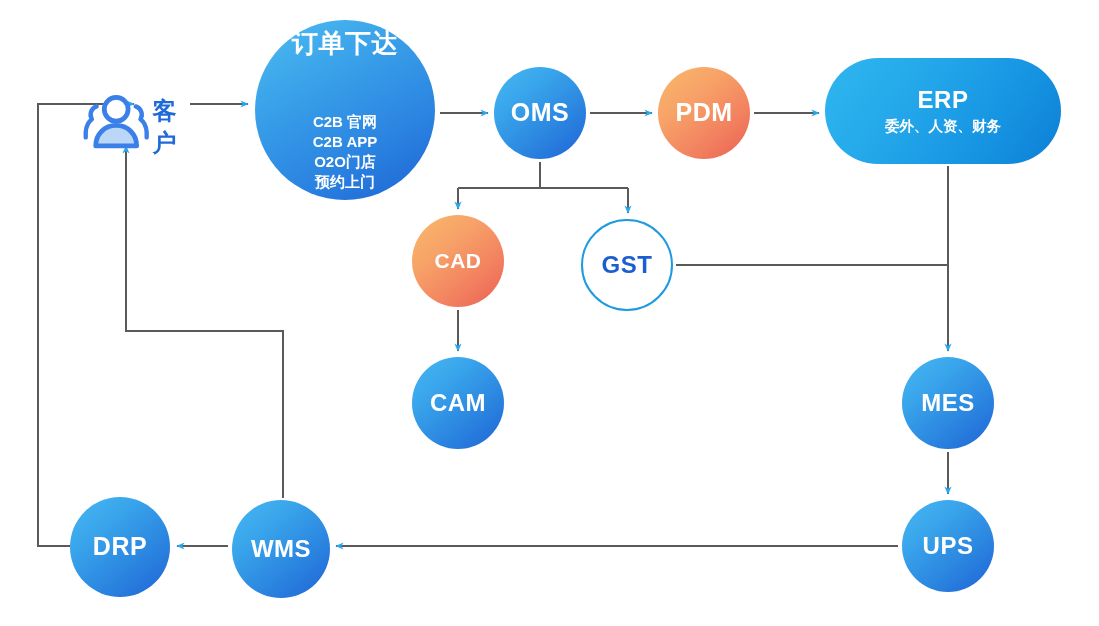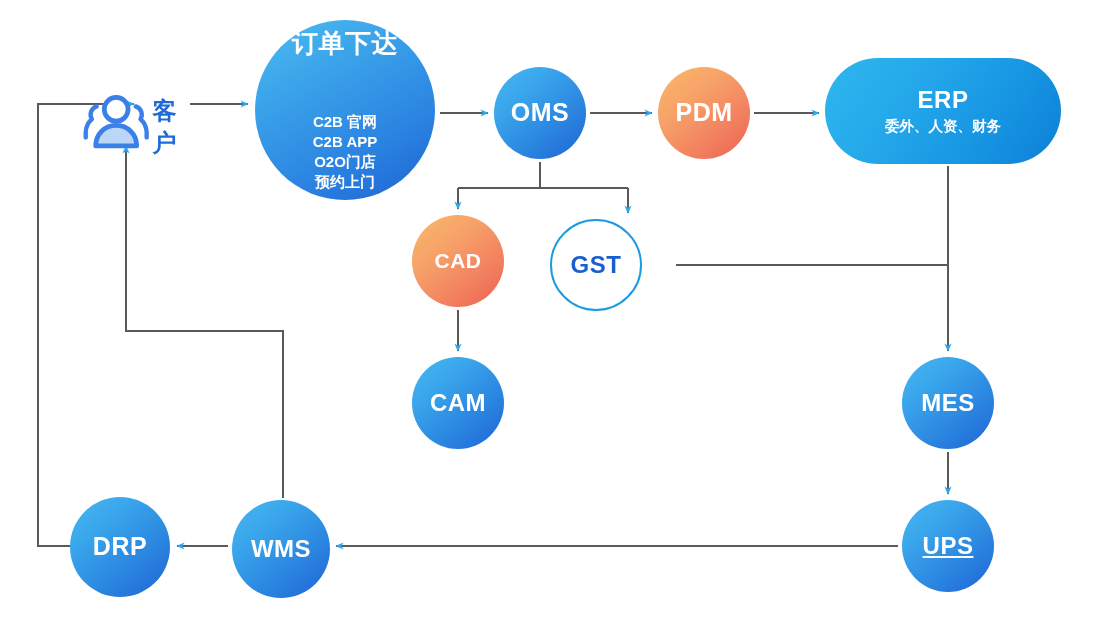--- a/index.html
+++ b/index.html
@@ -73,34 +73,34 @@
   #node-pdm .node-title { font-size: 25px; }
 
   #node-erp { left: 825px; top: 58px; width: 236px; height: 106px; }
   #node-erp .node-title { font-size: 24px; margin-bottom: 2px; }
   #node-erp .node-sub { font-size: 14.5px; line-height: 1.4; }
 
   #node-cad { left: 412px; top: 215px; width: 92px; height: 92px; }
   #node-cad .node-title { font-size: 21px; }
 
   #node-gst {
-    left: 550px; top: 219px; width: 92px; height: 92px;
+    left: 581px; top: 219px; width: 92px; height: 92px;
     background: #ffffff;
     border: 2.5px solid #1e9be0;
   }
   #node-gst .node-title { font-size: 24px; color: #1a5fd0; }
 
   #node-cam { left: 412px; top: 357px; width: 92px; height: 92px; }
   #node-cam .node-title { font-size: 24px; }
 
   #node-mes { left: 902px; top: 357px; width: 92px; height: 92px; text-align: center; }
   #node-mes .node-title { font-size: 24px; }
 
   #node-ups { left: 902px; top: 500px; width: 92px; height: 92px; }
-  #node-ups .node-title { font-size: 24px; text-decoration: underline; }
+  #node-ups .node-title { font-size: 24px; }
 
   #node-wms { left: 232px; top: 500px; width: 98px; height: 98px; }
   #node-wms .node-title { font-size: 24px; }
 
   #node-drp { left: 70px; top: 497px; width: 100px; height: 100px; }
   #node-drp .node-title { font-size: 25px; }
 
   
   #node-customer {
     position: absolute;

